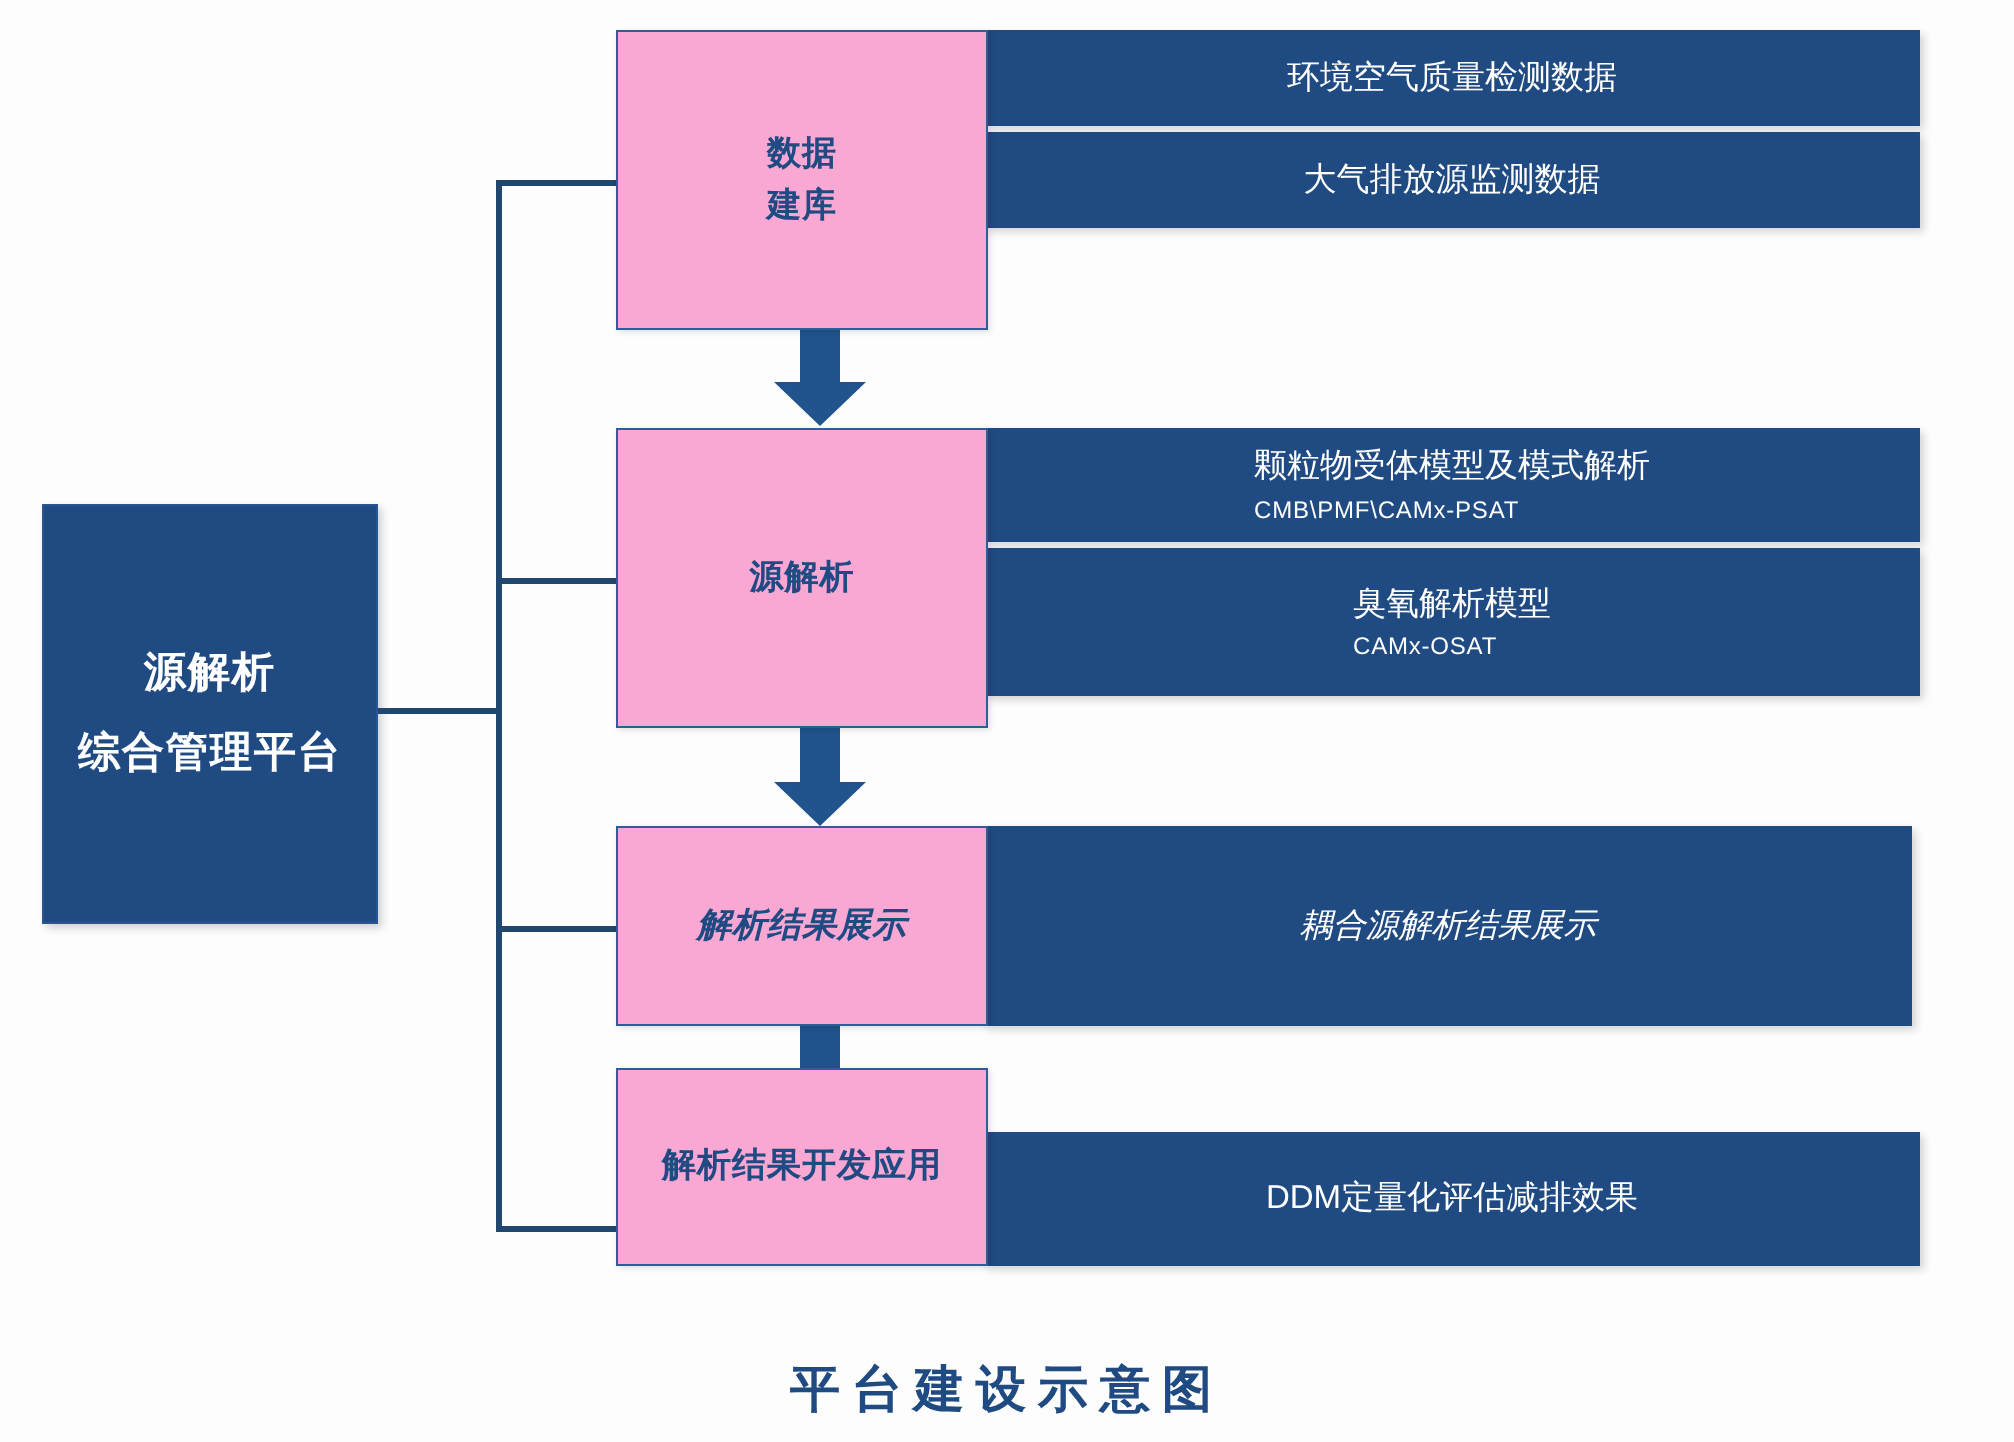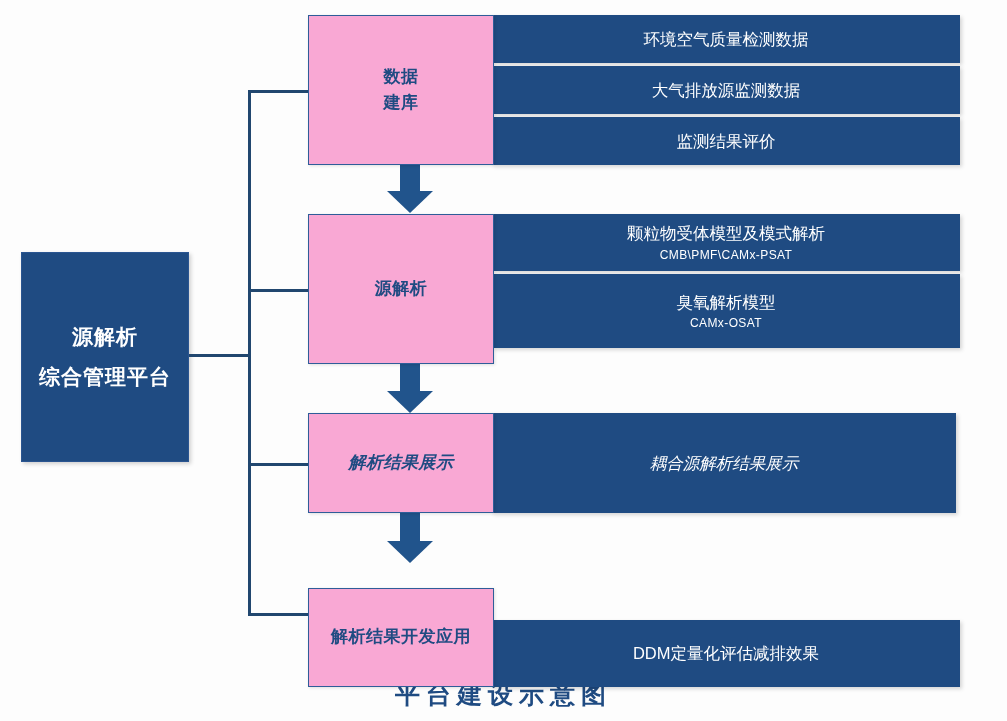--- a/index.html
+++ b/index.html
@@ -88,21 +88,20 @@
     flex-direction: column;
     gap: 3px;
     z-index: 1;
   }
   .panel {
     background: #1F4B82;
     color: #ffffff;
     display: flex;
     align-items: center;
     justify-content: center;
-    text-align: center;
     font-size: 16.5px;
     line-height: 1.5;
     box-sizing: border-box;
     box-shadow: 2px 2px 4px rgba(0,0,0,0.16);
   }
   .panel .sub {
     display: block;
     font-size: 12px;
     letter-spacing: 0.4px;
   }
@@ -172,23 +171,20 @@
         <div>建库</div>
       </div>
     </div>
     <div class="panels" style="left:184px; width:468px; height:150px;">
       <div class="panel" style="height:48px;">
         <span>环境空气质量检测数据</span>
       </div>
       <div class="panel" style="height:48px;">
         <span>大气排放源监测数据</span>
       </div>
-      <div class="panel" style="height:48px;">
-        <span>监测结果评价</span>
-      </div>
     </div>
   </div>
 
   <div class="arrow" style="left:387px; top:165px; height:48px;">
     <div class="shaft" style="height:27px;"></div>
     <div class="head" style="top:26px;"></div>
   </div>
 
   <div class="group" style="left:308px; top:214px; width:652px; height:150px;">
     <div class="label-box" style="width:186px; height:150px;">
@@ -228,21 +224,21 @@
         <span>耦合源解析结果展示</span>
       </div>
     </div>
   </div>
 
   <div class="arrow" style="left:387px; top:513px; height:50px;">
     <div class="shaft" style="height:29px;"></div>
     <div class="head" style="top:28px;"></div>
   </div>
 
-  <div class="group" style="left:308px; top:588px; width:652px; height:99px;">
+  <div class="group" style="left:308px; top:534px; width:652px; height:99px;">
     <div class="label-box" style="width:186px; height:99px;">
       <div class="stack">
         <div>解析结果开发应用</div>
       </div>
     </div>
     <div class="panels" style="left:184px; width:468px; height:99px;">
       <div class="panel" style="height:99px;margin-top:32px;">
         <span>DDM定量化评估减排效果</span>
       </div>
     </div>

